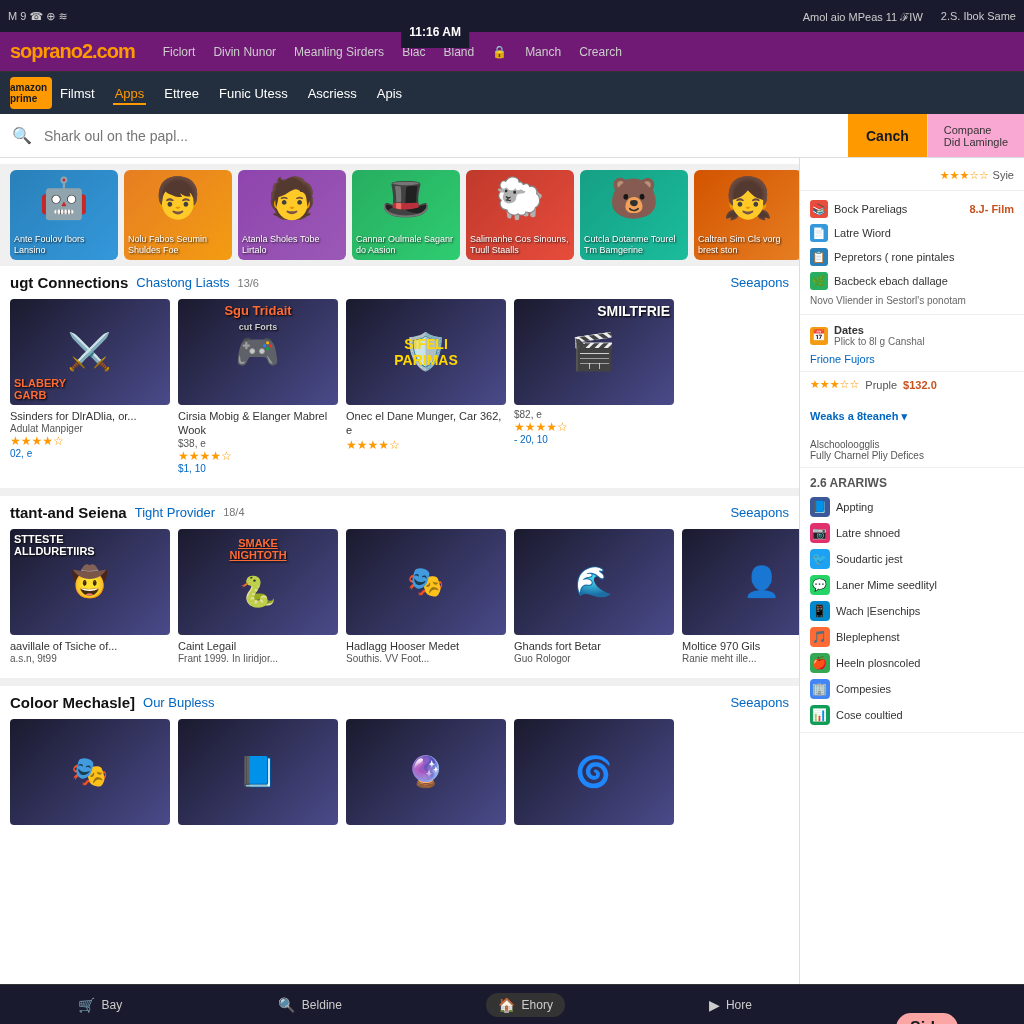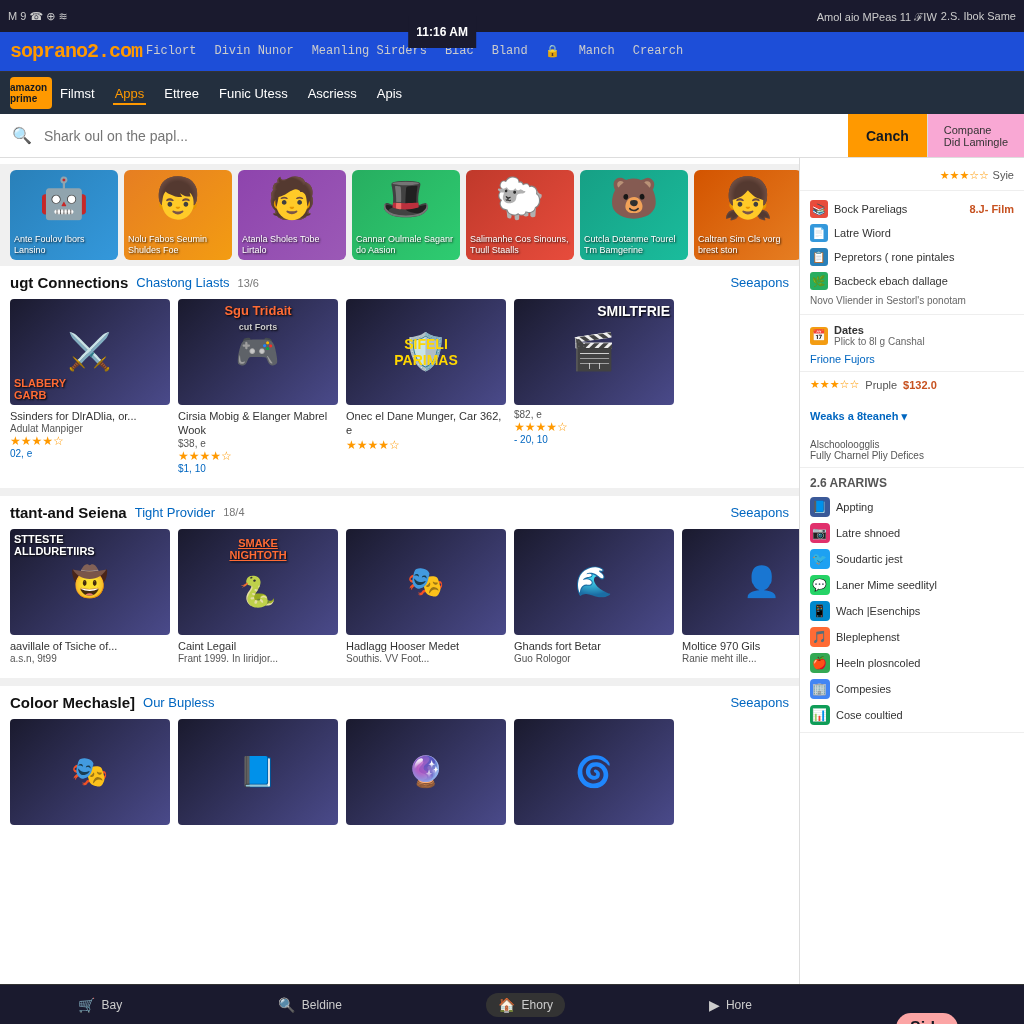--- a/index.html
+++ b/index.html
@@ -10,32 +10,31 @@
       background: #1a1a2e;
       height: 32px;
       display: flex;
       align-items: center;
       padding: 0 8px;
       gap: 8px;
       font-size: 11px;
       color: #ccc;
     }
     .browser-bar .time { font-size: 12px; font-weight: bold; color: #fff; position: absolute; left: 50%; transform: translateX(-50%); }
-    .browser-bar .right-icons { display: flex; gap: 4px; align-items: center; font-size: 11px; color: #ccc; }
+    .browser-bar .right-icons { display: flex; gap: 18px; align-items: center; font-size: 11px; color: #ccc; }
 
     
     .amazon-top-nav {
-      background: #1d4ed8;
+      background: #701a75;
       height: 40px;
       display: flex;
       align-items: center;
       padding: 0 10px;
-      gap: 4px;
+      gap: 28px;
       border-bottom: 1px solid #333;
-      font-family: Liberation Mono, monospace;
     }
     .amazon-logo { font-size: 20px; font-weight: bold; color: #ff9900; letter-spacing: -1px; }
     .top-nav-links { display: flex; gap: 18px; font-size: 12px; color: #ccc; }
     .top-nav-links a { color: #ccc; text-decoration: none; cursor: pointer; }
 
     
     .amazon-secondary-nav {
       background: #232f3e;
       height: 42px;
       display: flex;

